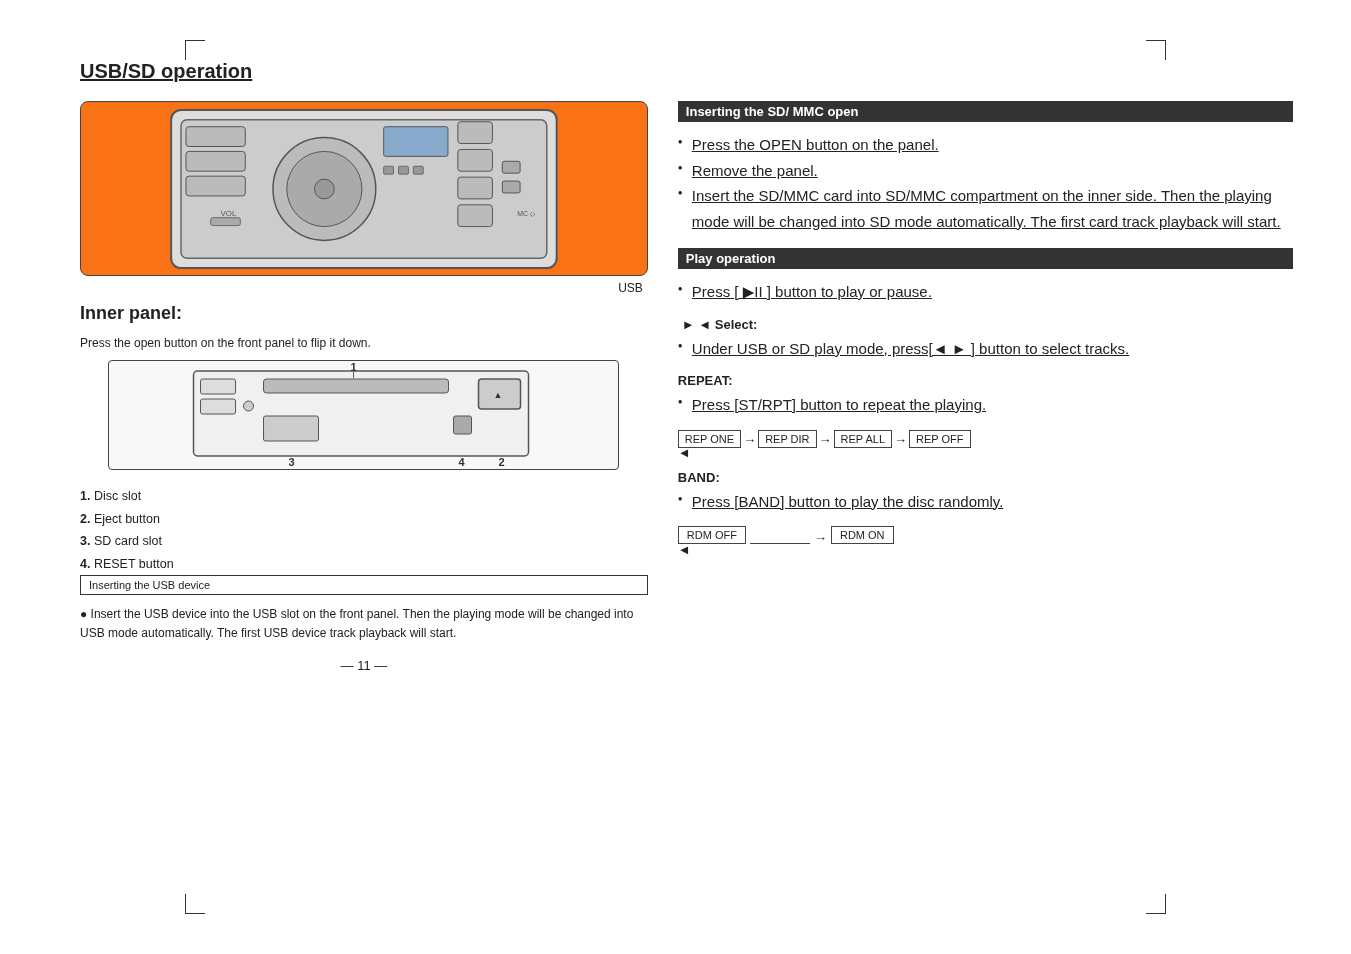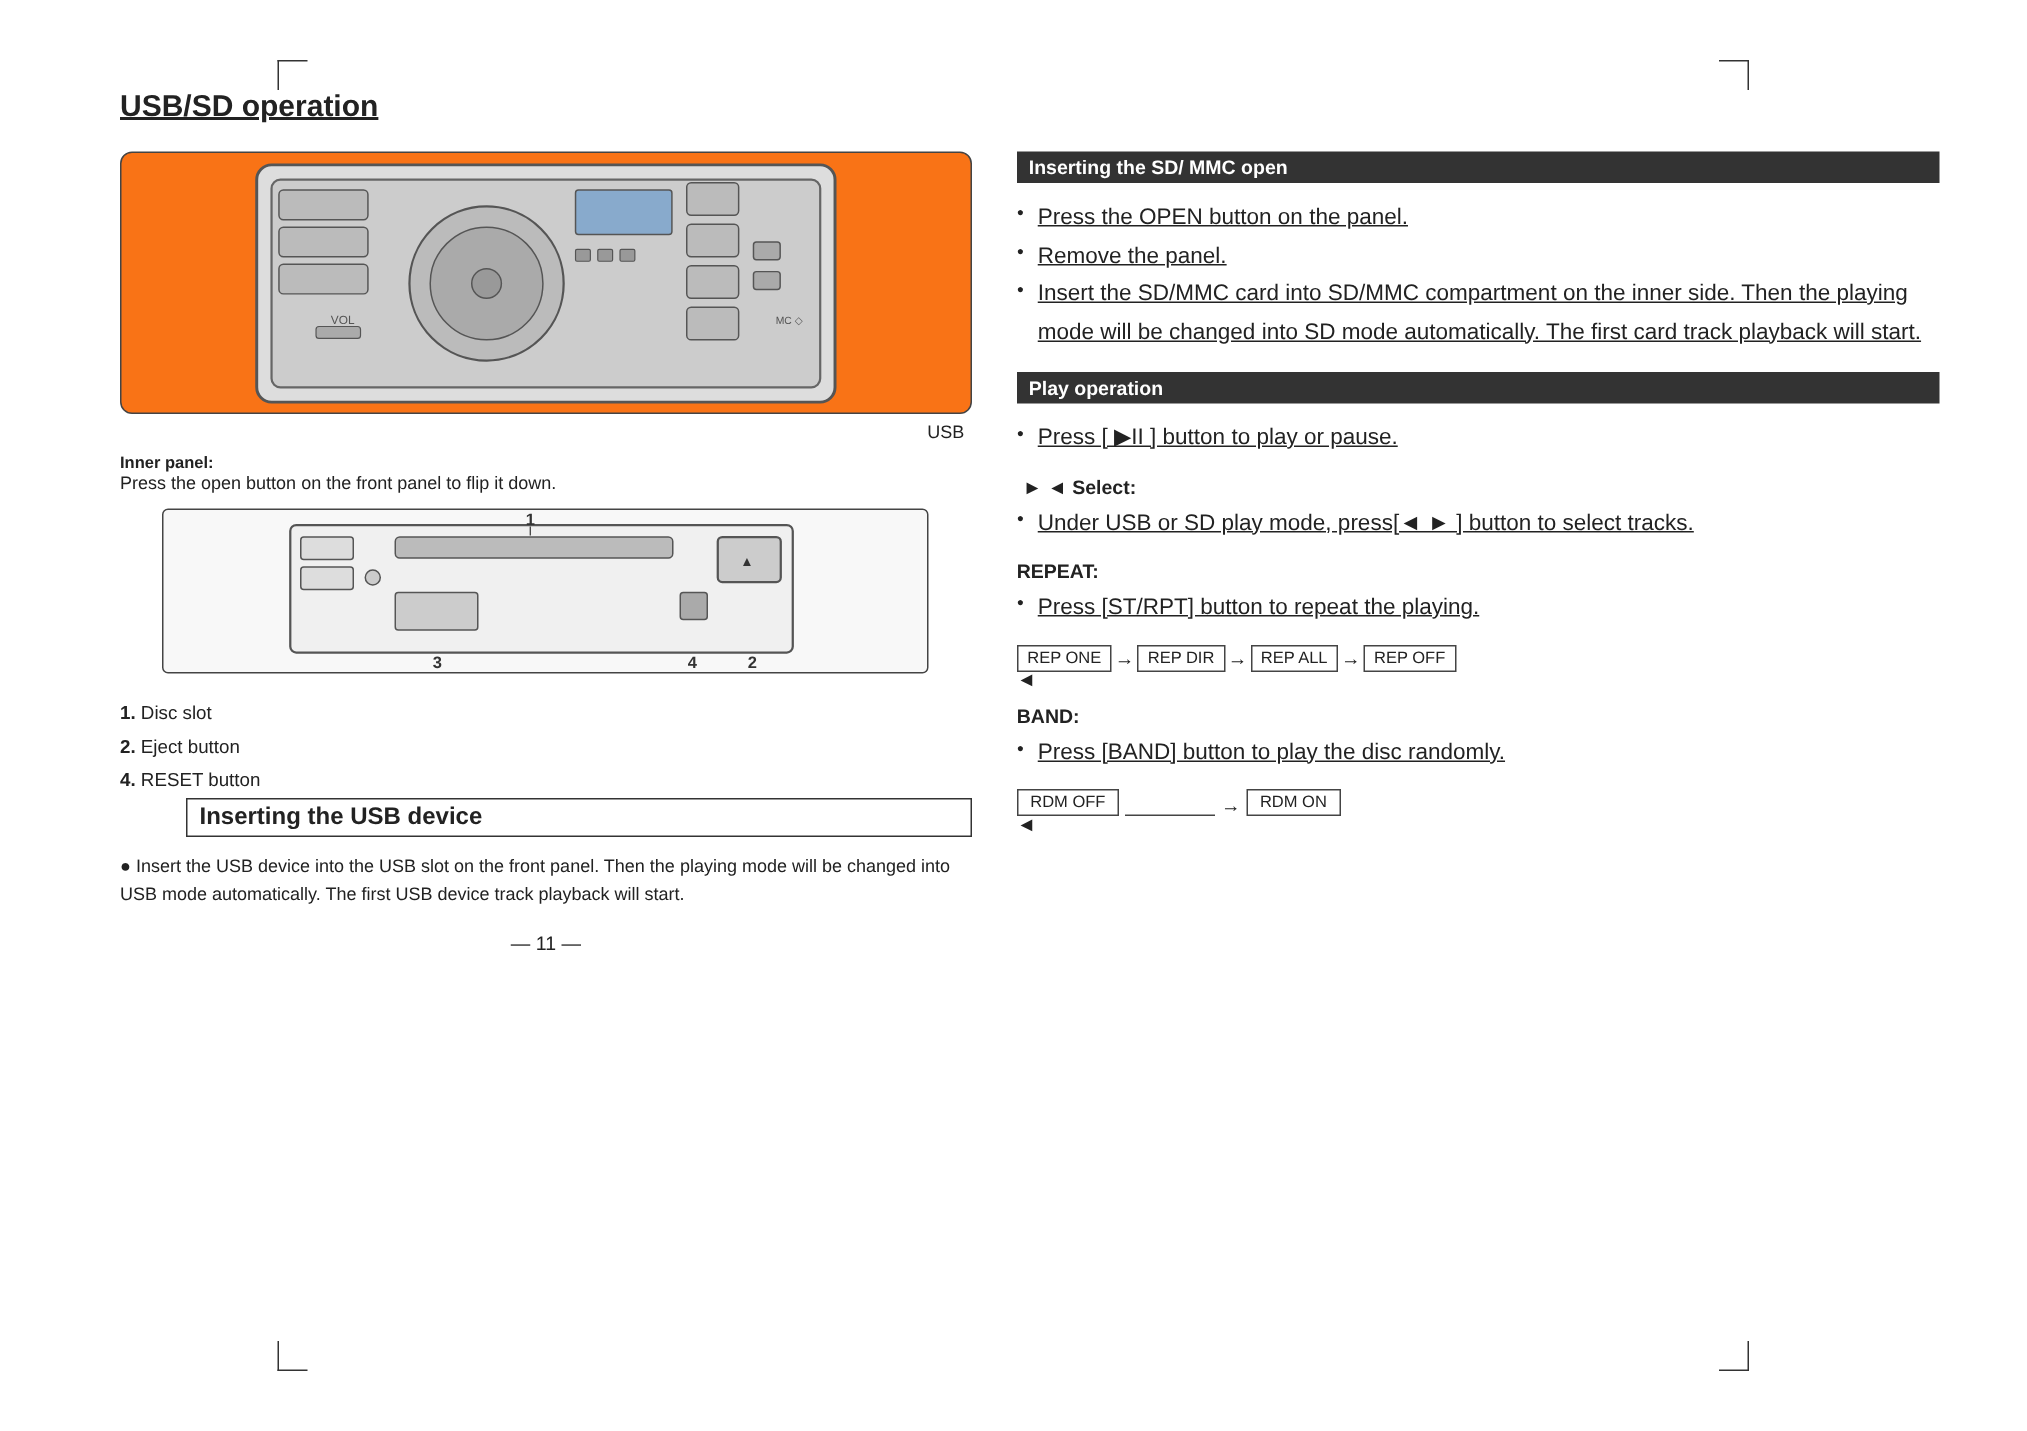--- a/index.html
+++ b/index.html
@@ -81,22 +81,22 @@
 
     .usb-label {
       text-align: right;
       font-size: 12px;
       margin-bottom: 8px;
       padding-right: 5px;
     }
 
     .inner-panel-label {
       font-weight: bold;
-      font-size: 11px;
-      margin-bottom: 0;
+      font-size: 18px;
+      margin-bottom: 12px;
     }
 
     .inner-panel-desc {
       font-size: 12px;
       margin-bottom: 10px;
     }
 
     
     .panel-diagram {
       border: 1.5px solid #444;
@@ -124,25 +124,24 @@
       background: #333;
       color: #fff;
       font-weight: bold;
       font-size: 13px;
       padding: 3px 8px;
       margin-bottom: 10px;
     }
 
     .section-header-outlined {
       border: 1.5px solid #333;
-      font-weight: bold;
-      font-size: 16px;
+      font-weight: normal;
+      font-size: 11px;
       padding: 3px 8px;
       margin-bottom: 10px;
-      margin-left: 44px;
     }
 
     .bullet-list {
       list-style: none;
       margin-bottom: 12px;
       font-size: 15px;
       line-height: 1.7;
       text-decoration: underline;
     }
 
@@ -334,20 +333,21 @@
           <text x="270" y="105" font-size="11" font-weight="bold" fill="#333">4</text>
           <text x="310" y="105" font-size="11" font-weight="bold" fill="#333">2</text>
 
           <line x1="165" y1="11" x2="165" y2="17" stroke="#333" stroke-width="0.8"></line>
         </svg>
       </div>
 
       <ul class="panel-parts-list">
         <li><span class="bold">1.</span> Disc slot</li>
         <li><span class="bold">2.</span> Eject button</li>
+        <li><span class="bold">3.</span> SD card slot</li>
         <li><span class="bold">4.</span> RESET button</li>
       </ul>
 
       <div class="inserting-section">
         <div class="section-header-outlined">
           <span>Inserting the USB device</span>
         </div>
         <p class="inserting-usb-text">
           ● <span>Insert the USB device into the USB slot on the front panel. Then the playing mode will be changed into USB mode automatically. The first USB device track playback will start.</span>
         </p>

